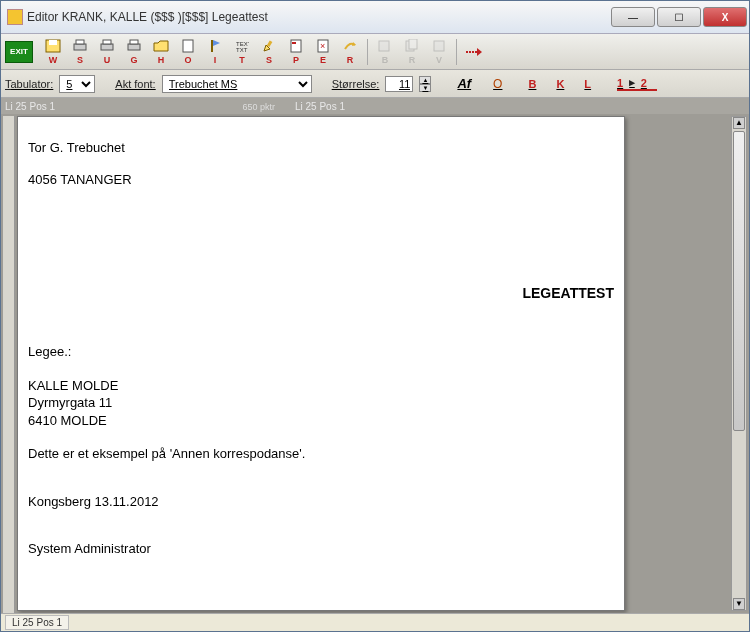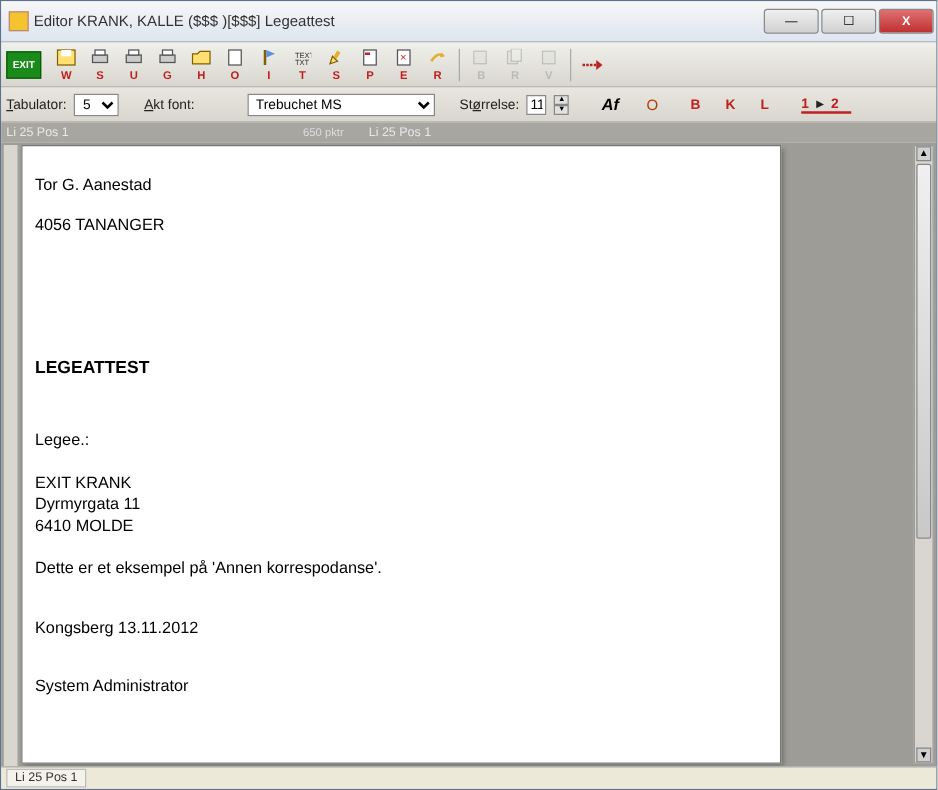--- a/index.html
+++ b/index.html
@@ -15,47 +15,47 @@
   .toolbar1 { height: 36px; background: linear-gradient(#f0f0ec,#d8d6ce); border-bottom: 1px solid #aaa; display:flex; align-items:center; padding: 0 4px; gap:1px; }
   .exit-btn { width:28px; height:22px; background:#1a8a1a; color:#fff; font-size:8px; font-weight:bold; display:flex; align-items:center; justify-content:center; border:1px solid #0a5a0a; margin-right:6px; }
   .tbtn { width:26px; height:32px; display:flex; flex-direction:column; align-items:center; justify-content:center; cursor:pointer; }
   .tbtn-icon { width:18px; height:16px; display:flex; align-items:center; justify-content:center; }
   .tbtn-lbl { font-size:9px; font-weight:bold; margin-top:1px; }
   .red { color:#c02020; }
   .sep { width:1px; height:26px; background:#aaa; margin:0 3px; }
   
   svg { display:block; }
   
-  .toolbar2 { height: 28px; background: linear-gradient(#e8e6de,#d8d6ce); border-bottom: 1px solid #aaa; display:flex; align-items:center; padding: 0 4px; gap:6px; font-size:11px; }
+  .toolbar2 { height: 28px; background: linear-gradient(#e8e6de,#d8d6ce); border-bottom: 1px solid #aaa; display:flex; align-items:center; padding: 0 4px; gap:6px; font-size:11px;text-decoration:underline; }
   .lbl { color:#222; }
   .mne { text-decoration: underline; }
   select, input.txt { font-size:11px; border:1px solid #888; background:#fff; padding:1px 2px; }
-  .font-sel { width:150px;margin-left:36px; }
-  .size-box { width:16px; text-align:right; }
+  .font-sel { width:150px; }
+  .size-box { width:28px; text-align:right; }
   .spin { display:flex; flex-direction:column; }
   .spin div { width:12px; height:8px; border:1px solid #888; background:#e0e0e0; font-size:6px; text-align:center; line-height:6px; }
   .b12 { display:flex; align-items:center; font-weight:bold; gap:6px; }
   .b12 .n1{color:#c02020;} .b12 .arr{color:#222;} .b12 .n2{color:#c02020;}
   .ulbar{height:2px;background:#c02020;width:40px;}
   
   .statusbar-top { height:16px; background:#a8a6a0; display:flex; align-items:center; font-size:10px; color:#e8e8e8; padding:0 4px; }
   .st-left{flex:0 0 auto; width:200px;}
   .st-center{flex:1; text-align:center; font-weight:bold; letter-spacing:1px; color:#eee;}
   .st-right{flex:0 0 auto; width:140px; text-align:right;}
   .st-pktr{font-size:9px; color:#ddd; margin-right:20px;margin-left:12px;}
   
   .workspace { flex:1; background:#9e9c96; position:relative; overflow:hidden; padding: 2px 2px 0 2px; }
   .ruler-v { position:absolute; left:2px; top:2px; bottom:0; width:12px; background:#d8d6ce; border-right:1px solid #999;}
   .page { position:absolute; left:16px; top:2px; width:608px; bottom:2px; background:#fff; border:1px solid #777; box-shadow:2px 2px 4px rgba(0,0,0,0.3); padding: 22px 10px 8px 10px; font-family: "Trebuchet MS", sans-serif; font-size:13px; color:#000; line-height:1.35; }
   .scroll-v { position:absolute; right:2px; top:2px; bottom:2px; width:16px; background:#d8d6ce; border:1px solid #999; }
   .scroll-v .thumb{position:absolute; left:1px; right:1px; top:14px; height:300px; background:linear-gradient(#f0f0f0,#c8c8c8); border:1px solid #888; border-radius:2px;}
   .scroll-v .arr{position:absolute;left:1px;right:1px;height:12px;background:#d0d0d0;border:1px solid #888;font-size:8px;text-align:center;}
   .scroll-v .up{top:0;} .scroll-v .dn{bottom:0;}
   
-  .doc-title { text-align:left; font-weight:bold; font-size:14px; margin: 96px 0 40px 0; }
+  .doc-title { text-align:right; font-weight:bold; font-size:14px; margin: 96px 0 40px 0; }
   .block { margin-bottom: 16px; }
   .gap { height: 14px; }
   
   .statusbar-bottom { height:18px; background:#ece9d8; border-top:1px solid #aaa; display:flex; align-items:center; padding:0 4px; font-size:10px; color:#333; }
   .sb-cell{border:1px solid #bbb; padding:1px 6px; background:#f4f2ea;}
 </style>
 </head>
 <body>
 
 <div class="window">
@@ -251,28 +251,28 @@
 
   <div class="statusbar-top">
     <div class="st-left">Li 25  Pos 1</div>
     <div class="st-right"><span class="st-pktr">650 pktr</span><span>Li 25  Pos 1</span></div>
   </div>
 
   <div class="workspace">
     <div class="ruler-v"></div>
     <div class="page">
       <div class="block">
-        <div>Tor G. Aanestad</div>
+        <div>Tor G. Trebuchet</div>
         <div class="gap"></div>
         <div>4056 TANANGER</div>
       </div>
       <div class="doc-title">LEGEATTEST</div>
       <div class="block">Legee.:</div>
       <div class="block">
-        <div>EXIT KRANK</div>
+        <div>KALLE MOLDE</div>
         <div>Dyrmyrgata 11</div>
         <div>6410 MOLDE</div>
       </div>
       <div class="block">Dette er et eksempel på 'Annen korrespodanse'.</div>
       <div class="gap"></div>
       <div class="block">Kongsberg 13.11.2012</div>
       <div class="gap"></div>
       <div>System Administrator</div>
     </div>
     <div class="scroll-v">

